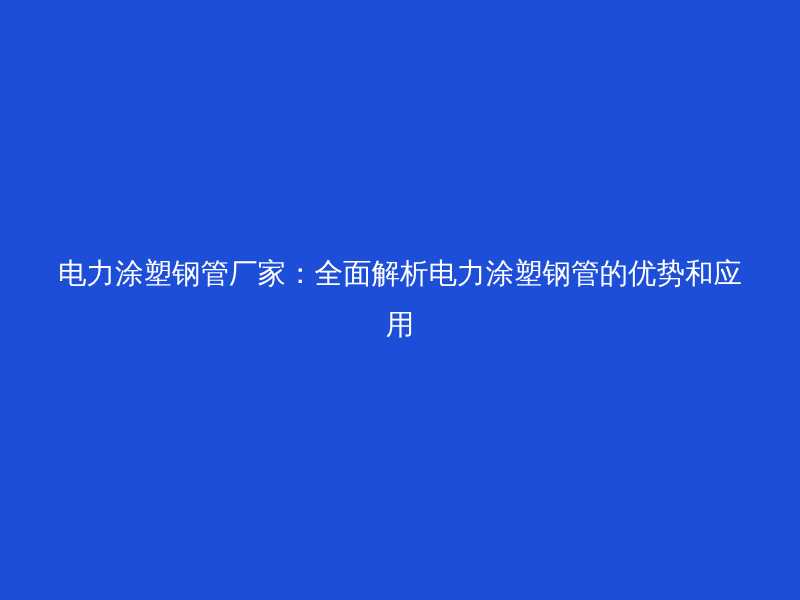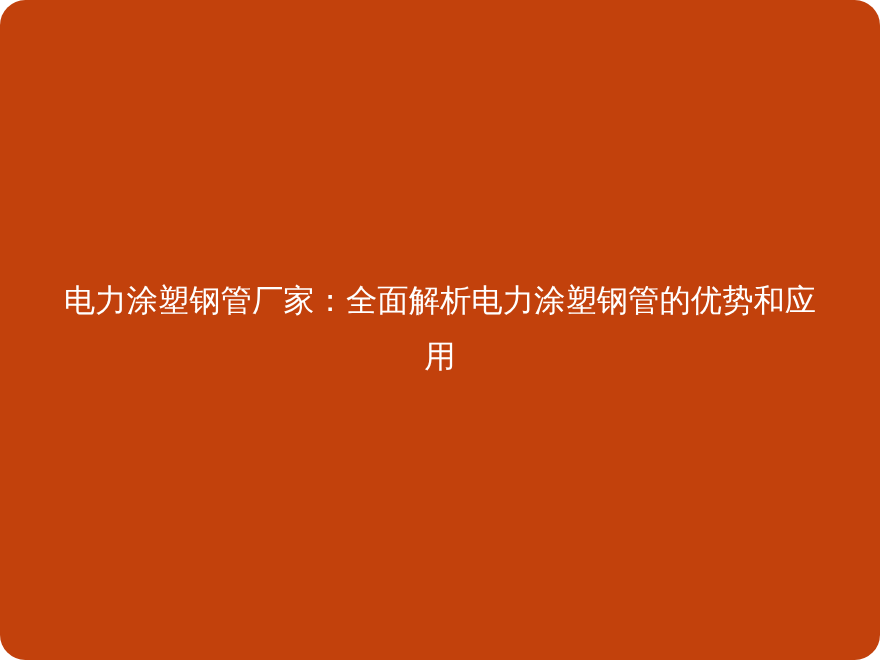--- a/index.html
+++ b/index.html
@@ -43,17 +43,17 @@
     letter-spacing: 0px;
     color: #ffffff;
     white-space: normal;
     word-break: break-all;
     text-rendering: geometricPrecision;
   }
 </style>
 </head>
 <body>
 
-<div id="banner" style="background: #c2410c; border-radius: 23px;">
+<div id="banner" style="background: #1d4ed8;">
   <div id="title-block">
     <h1 id="banner-title" style="color: rgb(255, 255, 255);">电力涂塑钢管厂家：全面解析电力涂塑钢管的优势和应用</h1>
   </div>
 </div>
 
 </body></html>

